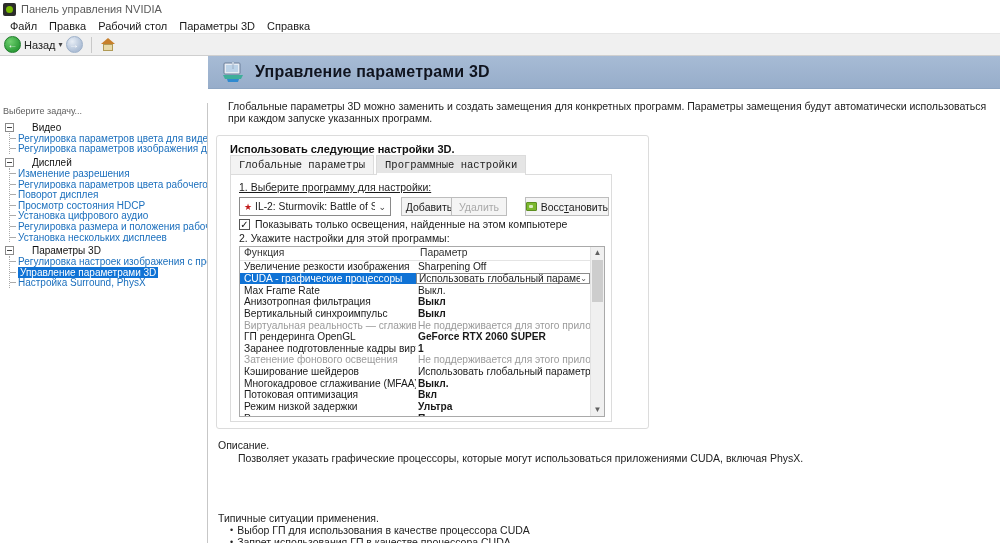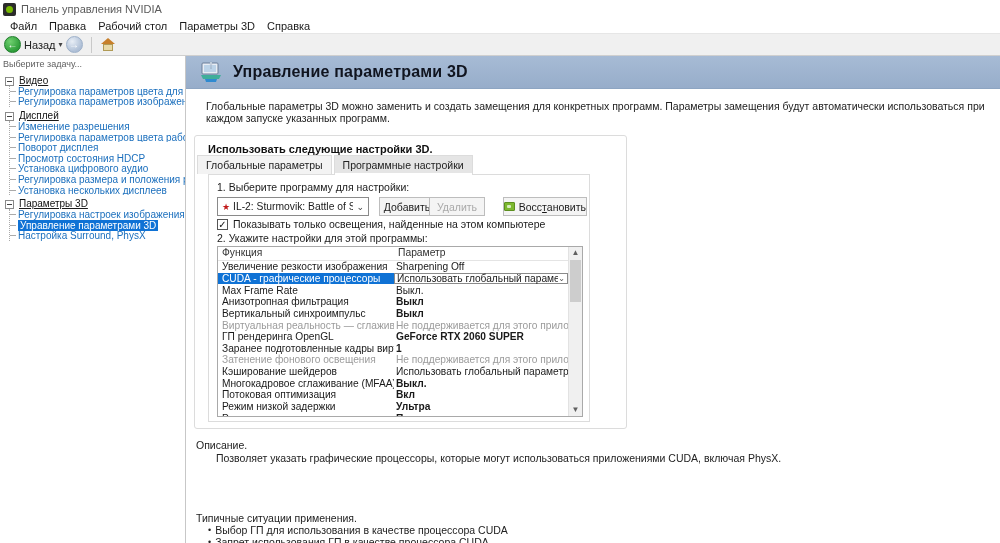--- a/index.html
+++ b/index.html
@@ -19,50 +19,50 @@
   .circle-btn { width:17px; height:17px; border-radius:50%; display:flex; align-items:center; justify-content:center; font-size:10px; color:#fff; }
   .circle-back { background:radial-gradient(circle at 35% 30%, #6fd06f, #2f9e3a 70%); border:1px solid #1f7c2c; }
   .circle-fwd  { background:radial-gradient(circle at 35% 30%, #e8eef6, #aebfd6 70%); border:1px solid #9db0c9; color:#fff; }
   .back-label { font-size:11px; color:#222; }
   .caret { font-size:8px; color:#444; }
   .tb-sep { width:1px; height:16px; background:#c9c9c9; margin:0 5px; }
   .home-icon { width:16px; height:14px; position:relative; }
 
   
   .content { position:absolute; top:56px; left:0; right:0; bottom:0; display:flex; }
-  .sidebar { width:186px; border-right:1px solid #c7c7c7; overflow:hidden; padding-top:2px; }
+  .sidebar { width:208px; border-right:1px solid #c7c7c7; overflow:hidden; padding-top:2px;margin-top:47px; }
   .sb-header { font-size:9px; color:#606060; padding:1px 0 3px 3px; }
   .tree { padding-left:5px; }
   .tree-section { margin-top:3px; }
-  .tree-section-head { display:flex; align-items:flex-end; gap:5px; height:11px;text-decoration:underline; }
+  .tree-section-head { display:flex; align-items:center; gap:18px; height:11px; }
   .expander { width:9px; height:9px; border:1px solid #8a8a8a; background:#fff; position:relative; flex:0 0 auto; }
   .expander::after { content:""; position:absolute; left:1px; right:1px; top:3px; height:1px; background:#444; }
   .tree-section-label { font-size:10px; color:#111; white-space:nowrap; }
   .tree-children { margin-left:4px; border-left:1px dotted #aaa; padding-left:0; }
   .tree-item { display:flex; align-items:center; height:10.6px; white-space:nowrap; overflow:hidden; }
   .tree-item::before { content:""; width:6px; height:1px; background:#aaa; flex:0 0 auto; margin-right:2px; }
   .tree-item span { font-size:10px; color:#1b6fbd; white-space:nowrap; }
   .tree-item.selected span { background:#0f72d5; color:#fff; padding:0 2px; }
 
   .main { flex:1; position:relative; background:#fff; overflow:hidden; }
   .banner { height:33px; background:linear-gradient(#a7bbd5,#97adca); border-bottom:1px solid #8da5c2; display:flex; align-items:center; gap:10px; padding-left:13px; }
   .banner-title { font-size:16px; font-weight:bold; color:#10141f; letter-spacing:0.2px; }
   .intro { position:absolute; left:20px; right:8px; top:44px; font-size:10.5px; color:#222; }
 
   
   .groupbox { position:absolute; left:8px; top:79px; width:433px; height:294px; border:1px solid #dcdcdc; border-radius:3px; background:#fff; }
   .gb-heading { margin:7px 0 0 13px; font-size:11px; font-weight:bold; color:#111; }
-  .tabs { display:flex; margin-left:2px; height:19px; position:relative; z-index:2; }
+  .tabs { display:flex; margin-left:13px; height:19px; position:relative; z-index:2;font-family:Liberation Mono, monospace; }
   .tab { font-size:10.5px; padding:3px 8px 0 8px; border:1px solid #dcdcdc; border-bottom:none; background:#f3f3f3; color:#222; margin-right:2px; }
   .tab.active { background:#e5e5e5; position:relative; }
   .tab.active::after { content:""; position:absolute; left:0; right:0; bottom:-1px; height:2px; background:#fff; }
   .tabpanel { margin-left:13px; width:382px; height:248px; border:1px solid #dcdcdc; background:#fff; position:relative; }
 
   .step-label { font-size:10.5px; color:#1a1a1a; }
-  .lbl1 { position:absolute; left:8px; top:6px; }
+  .lbl1 { position:absolute; left:8px; top:6px;text-decoration:underline; }
   .lbl2 { position:absolute; left:8px; top:57px; }
 
   .prog-select { position:absolute; left:8px; top:22px; width:152px; height:19px; border:1px solid #8a8a8a; background:#fff; display:flex; align-items:center; gap:3px; padding:0 4px; font-size:10.3px; }
   .prog-select .star { color:#c11a1a; font-size:9px; }
   .prog-select .sel-text { white-space:nowrap; overflow:hidden; flex:1; }
   .prog-select .chev { font-size:9px; color:#444; }
 
   .btn { position:absolute; top:22px; height:19px; border:1px solid #bdbdbd; background:#f4f4f4; font-size:10.5px; color:#1a1a1a; display:flex; align-items:center; justify-content:center; gap:4px; }
   .btn-add { left:170px; width:56px; }
   .btn-del { left:220px; width:56px; color:#a9a9a9;text-align:right; }

